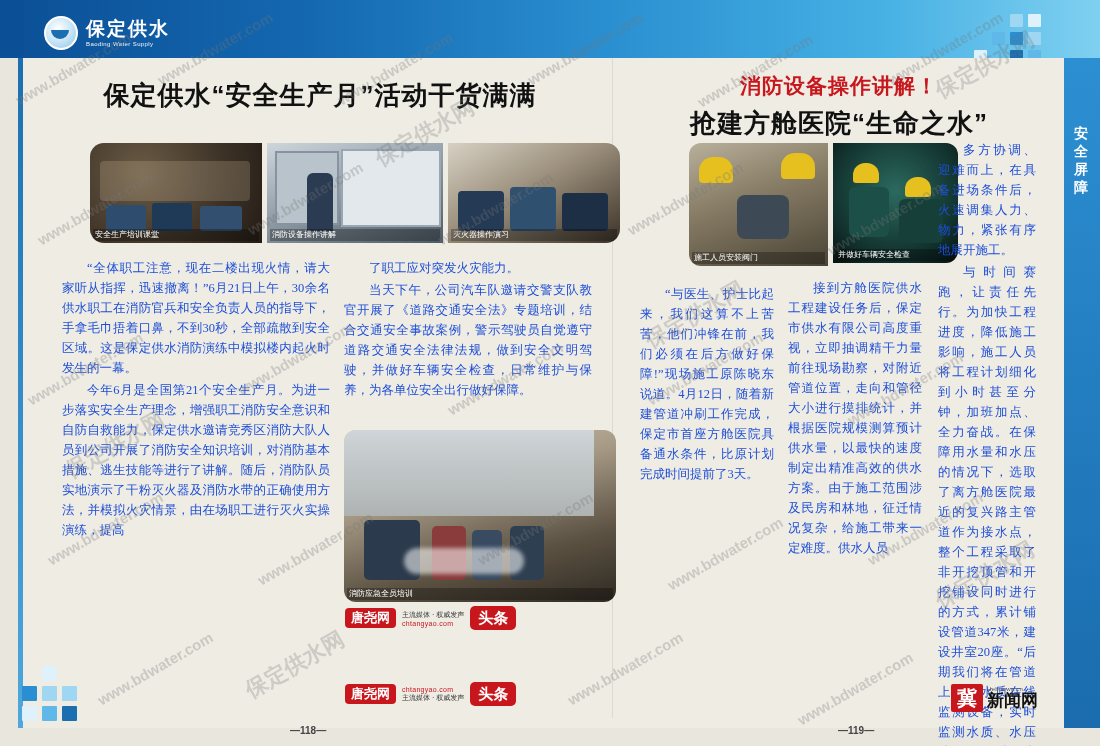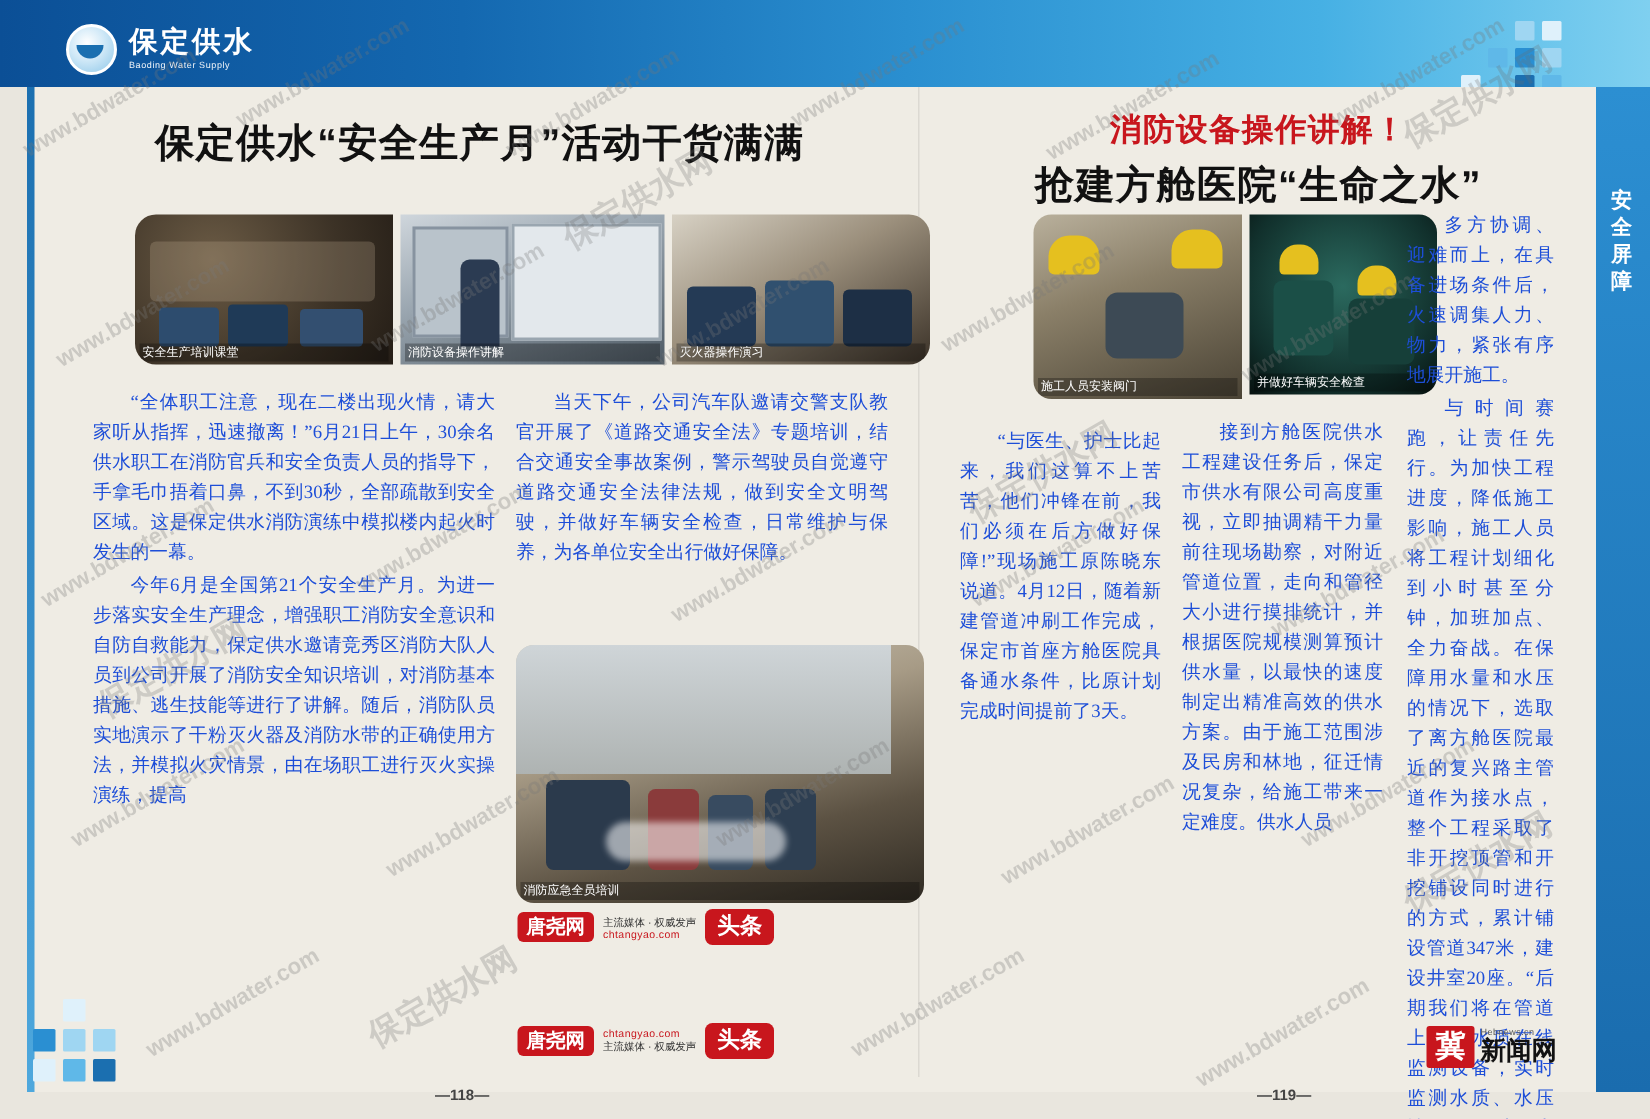--- a/index.html
+++ b/index.html
@@ -214,20 +214,21 @@
         <div style="position:absolute;left:114px;top:50px;width:46px;height:38px;background:#1d2f45;border-radius:4px;"></div>
         <div class="cap">灭火器操作演习</div>
       </div>
     </div>
 
     <div style="position:absolute;left:22px;top:258px;width:268px;" class="bodytext">
       <p>“全体职工注意，现在二楼出现火情，请大家听从指挥，迅速撤离！”6月21日上午，30余名供水职工在消防官兵和安全负责人员的指导下，手拿毛巾捂着口鼻，不到30秒，全部疏散到安全区域。这是保定供水消防演练中模拟楼内起火时发生的一幕。</p>
       <p>今年6月是全国第21个安全生产月。为进一步落实安全生产理念，增强职工消防安全意识和自防自救能力，保定供水邀请竞秀区消防大队人员到公司开展了消防安全知识培训，对消防基本措施、逃生技能等进行了讲解。随后，消防队员实地演示了干粉灭火器及消防水带的正确使用方法，并模拟火灾情景，由在场职工进行灭火实操演练，提高</p>
     </div>
     <div style="position:absolute;left:304px;top:258px;width:248px;" class="bodytext">
+      <p>了职工应对突发火灾能力。</p>
       <p>当天下午，公司汽车队邀请交警支队教官开展了《道路交通安全法》专题培训，结合交通安全事故案例，警示驾驶员自觉遵守道路交通安全法律法规，做到安全文明驾驶，并做好车辆安全检查，日常维护与保养，为各单位安全出行做好保障。</p>
     </div>
 
     <div class="photo" style="position:absolute;left:304px;top:430px;width:272px;height:172px;border-radius:12px;background:
       linear-gradient(165deg,#cfc8b8 0%,#a79b86 35%,#5c5243 70%,#2f2a22 100%);">
       <div style="position:absolute;left:0;top:0;width:250px;height:86px;background:linear-gradient(180deg,#cfd5d8,#aeb3b2);"></div>
       <div style="position:absolute;left:20px;top:90px;width:56px;height:60px;background:#2b3a4c;border-radius:5px;"></div>
       <div style="position:absolute;left:88px;top:96px;width:34px;height:54px;background:#8a3b3b;border-radius:5px;"></div>
       <div style="position:absolute;left:128px;top:100px;width:30px;height:50px;background:#384b60;border-radius:5px;"></div>
       <div style="position:absolute;left:166px;top:96px;width:34px;height:54px;background:#2e3f52;border-radius:5px;"></div>

